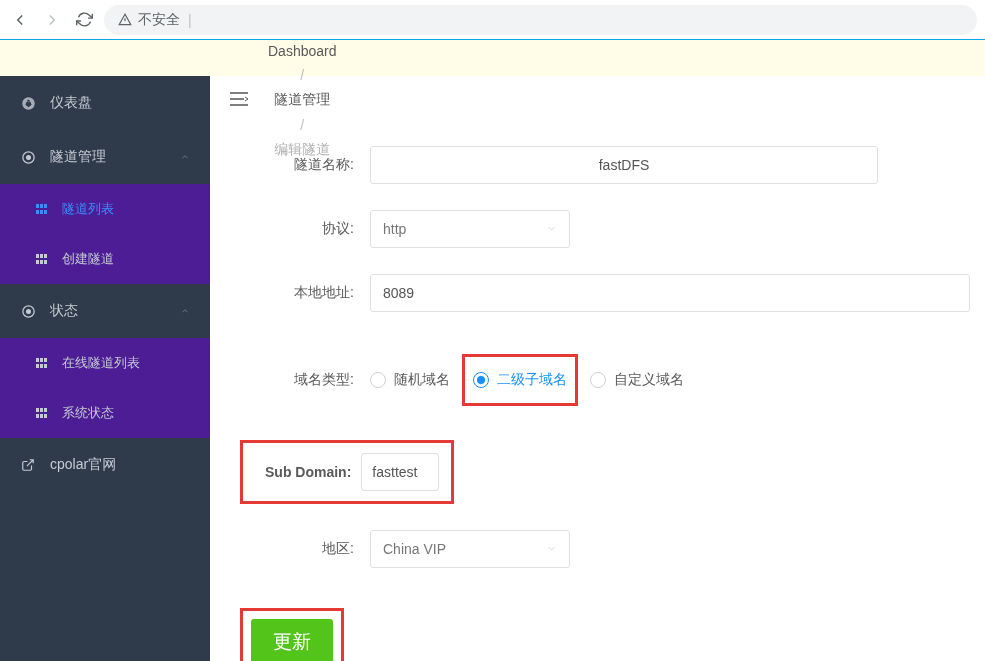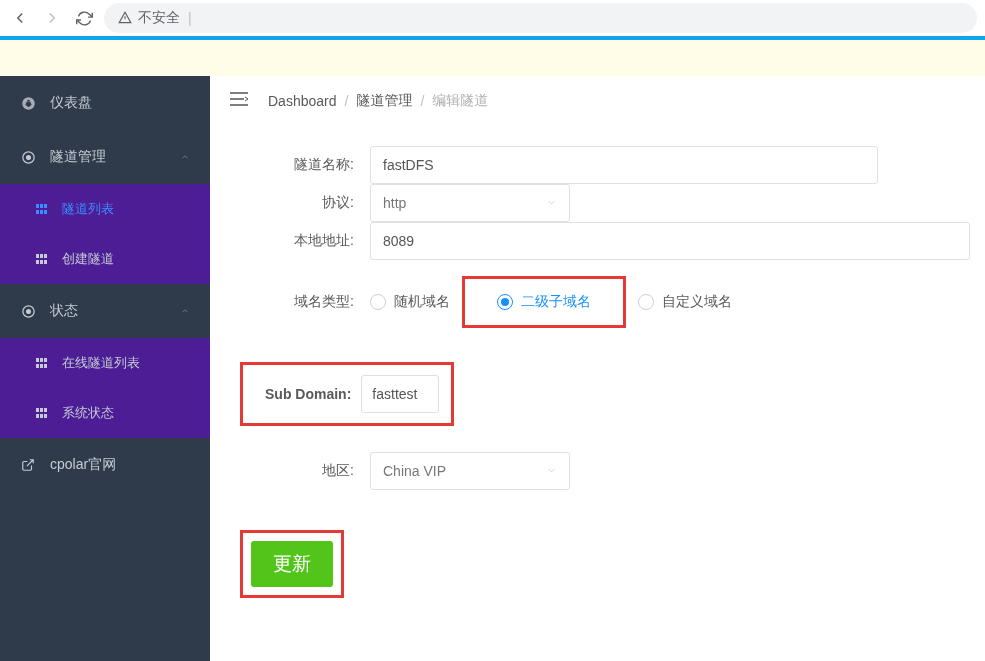--- a/index.html
+++ b/index.html
@@ -1,19 +1,19 @@
 <!DOCTYPE html>
 <html><head>
   <meta charset="utf-8">
   <style>
     * { margin: 0; padding: 0; box-sizing: border-box; font-family: "Microsoft YaHei", Arial, sans-serif; }
     body { background: #fff; width: 985px; height: 661px; overflow: hidden; }
     
     
-    .browser-bar { height: 40px; background: #fff; border-bottom: 4px solid #0ea5e9; display: flex; align-items: center; padding: 0 8px; gap: 8px; }
+    .browser-bar { height: 40px; background: #fff; border-bottom: 1px solid #0ea5e9; display: flex; align-items: center; padding: 0 8px; gap: 8px; }
     .nav-btn { width: 24px; height: 24px; display: flex; align-items: center; justify-content: center; color: #5f6368; }
     .nav-btn.disabled { color: #bdc1c6; }
     .url-bar { flex: 1; height: 30px; background: #f1f3f4; border-radius: 15px; display: flex; align-items: center; padding: 0 14px; gap: 8px; color: #5f6368; font-size: 14px; }
     .insecure { display: flex; align-items: center; gap: 6px; color: #5f6368; }
     .url-text { color: #202124; }
     .url-text .host { color: #202124; }
     .url-text .path { color: #80868b; }
     
     
     .highlight-band { height: 36px; background: #fffde7; }
@@ -27,29 +27,29 @@
     .nav-item .chev { margin-left: auto; opacity: 0.5; }
     .sub-item { display: flex; align-items: center; padding: 16px 20px 16px 36px; font-size: 13px; cursor: pointer; gap: 14px; background: #4c1d95; }
     .sub-item.active { color: #3d8bfd; }
     .sub-item .sq { width: 12px; height: 10px; display: inline-flex; }
     .nav-icon { width: 16px; height: 16px; display: inline-flex; align-items: center; justify-content: center; }
     
     
     .content { flex: 1; background: #fff; }
     .topbar { height: 50px; display: flex; align-items: center; padding: 0 20px; gap: 20px; }
     .hamburger { width: 18px; }
-    .breadcrumb { display: flex; align-items: center; gap: 8px; font-size: 14px; color: #595959; }
+    .breadcrumb { display: flex; align-items: center; gap: 8px; font-size: 14px; color: #595959; flex-direction: column; }
     .breadcrumb .sep { color: #c0c0c0; }
     .breadcrumb .muted { color: #b0b0b0; }
     
     .form-area { padding: 20px 40px; }
-    .form-row { display: flex; align-items: center; }
+    .form-row { display: flex; align-items: center; margin-bottom: 26px; }
     .form-label { width: 120px; text-align: right; padding-right: 16px; font-size: 14px; color: #5a5a5a; }
     .input { height: 38px; border: 1px solid #e0e0e0; border-radius: 3px; padding: 0 12px; font-size: 14px; color: #555; background: #fff; }
-    .input-name { width: 508px; }
+    .input-name { width: 508px; text-align: center; }
     .input-select { width: 200px; display: flex; align-items: center; justify-content: space-between; color: #777; }
     .input-local { width: 600px; }
     
     .radio-group { display: flex; align-items: center; gap: 12px; padding: 16px 0; }
     .radio-opt { display: flex; align-items: center; gap: 8px; font-size: 14px; color: #5a5a5a; cursor: pointer; }
     .radio-opt.selected { color: #1890ff; }
     .radio-circle { width: 16px; height: 16px; border: 1px solid #d0d0d0; border-radius: 50%; display: flex; align-items: center; justify-content: center; }
     .radio-opt.selected .radio-circle { border-color: #1890ff; }
     .radio-dot { width: 8px; height: 8px; background: #1890ff; border-radius: 50%; }
     
@@ -245,21 +245,21 @@
         <input class="input input-local" value="8089" style="">
       </div>
 
       <div class="form-row" style="margin-bottom:18px;">
         <label class="form-label">域名类型:</label>
         <div class="radio-group">
           <label class="radio-opt">
             <span class="radio-circle"></span>
             <span>随机域名</span>
           </label>
-          <span class="red-box" style="padding:14px 32px;">
+          <span class="red-box" style="padding:14px 8px;">
             <label class="radio-opt selected">
               <span class="radio-circle">
                   <span class="radio-dot"></span>
                 </span>
               <span>二级子域名</span>
             </label>
           </span>
           <label class="radio-opt">
             <span class="radio-circle"></span>
             <span>自定义域名</span>

